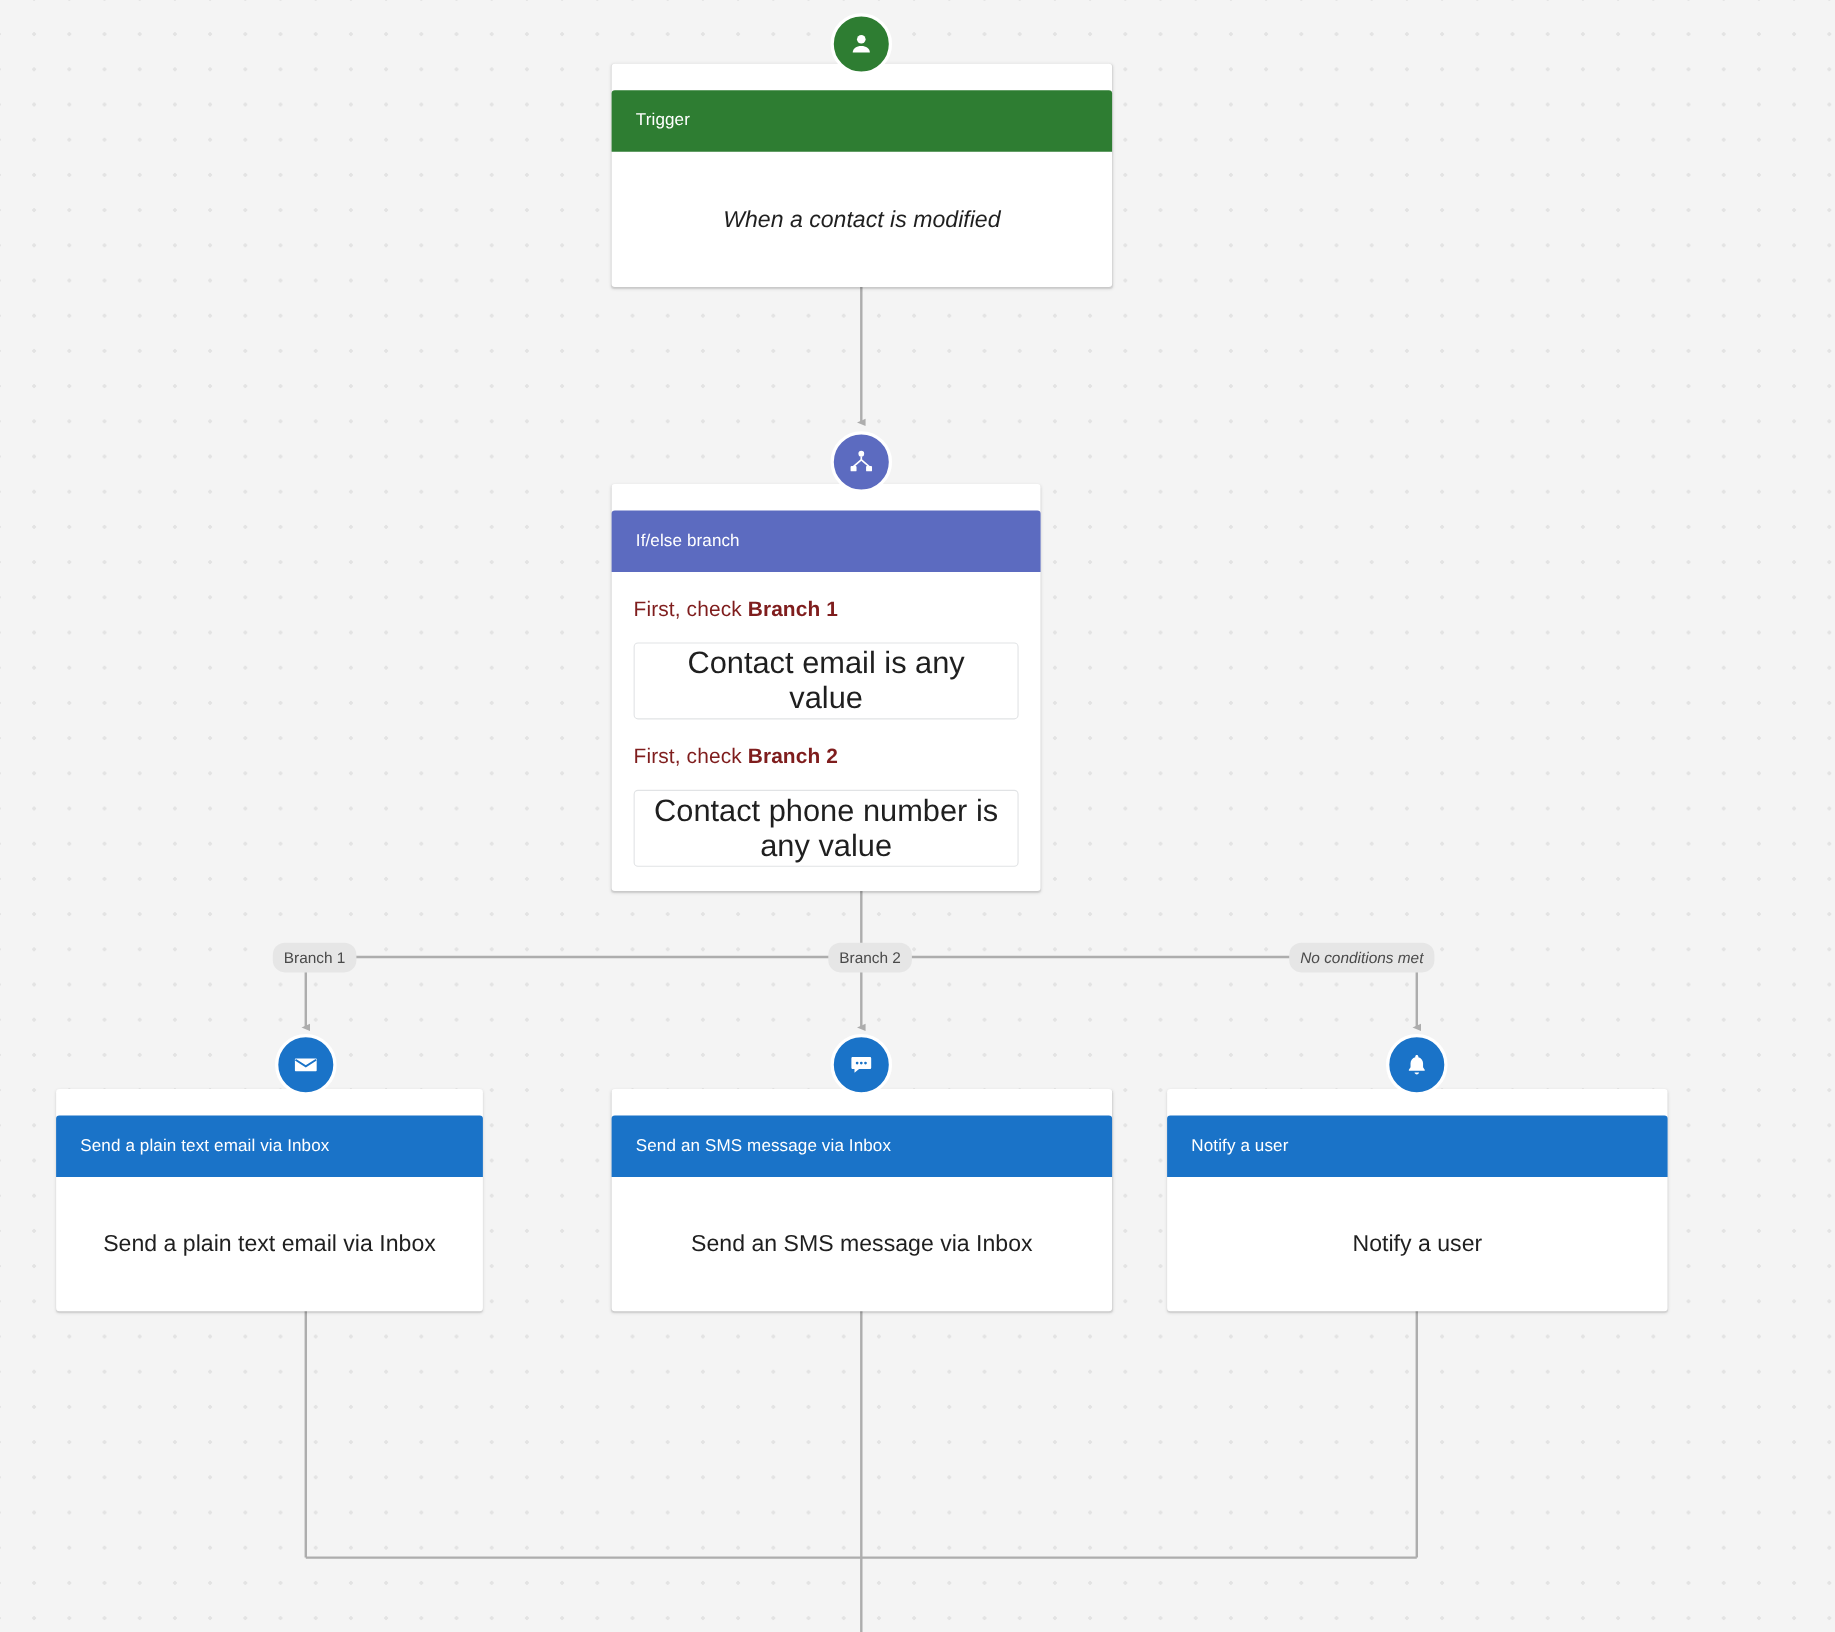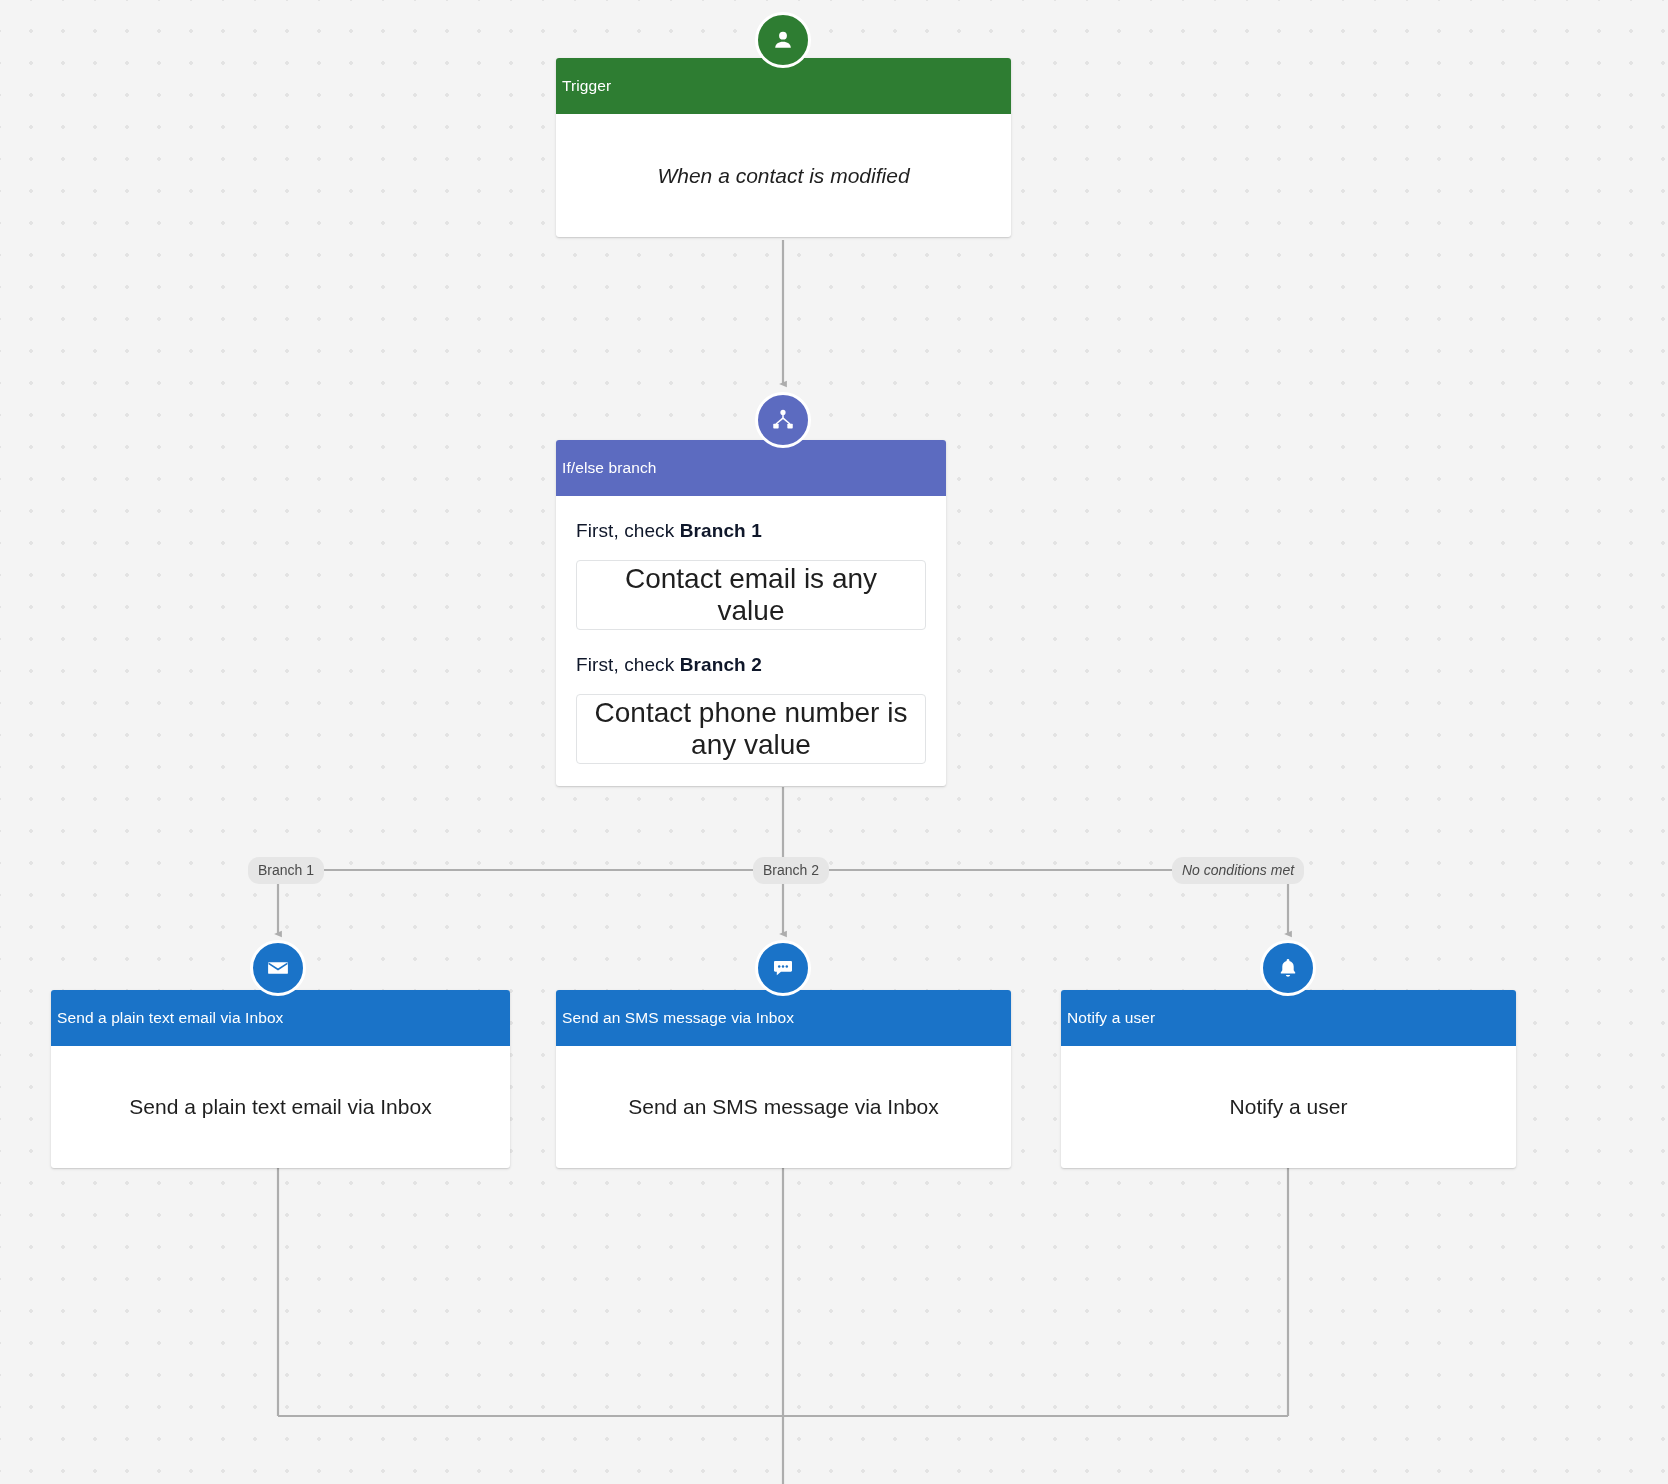--- a/index.html
+++ b/index.html
@@ -42,27 +42,28 @@
     z-index: 3;
     background: #ffffff;
     border-radius: 3px;
     box-shadow: 0 1px 3px rgba(0,0,0,0.13), 0 1px 1px rgba(0,0,0,0.07);
   }
 
   .node-header {
     height: 56px;
     display: flex;
     align-items: center;
-    padding: 0 6px;
+    padding: 0 22px;
     color: #ffffff;
     font-size: 15.5px;
     letter-spacing: 0.1px;
     border-radius: 3px 3px 0 0;
     overflow: hidden;
     white-space: nowrap;
+    margin-top: 24px;
   }
 
   .node-body {
     display: flex;
     align-items: center;
     justify-content: center;
     text-align: center;
     color: #1f1f1f;
     font-size: 21px;
     padding: 20px 18px;
@@ -92,21 +93,21 @@
 
   
   .branch-body {
     padding: 24px 20px 22px 20px;
     display: flex;
     flex-direction: column;
     gap: 0;
   }
   .branch-label {
     font-size: 19px;
-    color: #0f172a;
+    color: #7f1d1d;
     margin-bottom: 18px;
     letter-spacing: 0.1px;
   }
   .branch-label b { font-weight: 700; }
   .branch-label.second { margin-top: 24px; }
 
   .condition-box {
     border: 1px solid #e1e3e5;
     border-radius: 4px;
     background: #ffffff;
@@ -208,21 +209,21 @@
   <div class="edge-pill" style="left:753px; top:857px;">Branch 2</div>
   <div class="edge-pill" style="left:1172px; top:857px;font-style:italic;">No conditions met</div>
 
   <div class="badge badge-action" style="left:250px; top:940px;">
     <svg width="24" height="24" viewBox="0 0 24 24" fill="#ffffff">
       <path d="M3 6.2h18c0.5 0 0.9 0.4 0.9 0.9v9.8c0 0.5-0.4 0.9-0.9 0.9H3c-0.5 0-0.9-0.4-0.9-0.9V7.1c0-0.5 0.4-0.9 0.9-0.9z"></path>
       <path d="M2.6 7.4 12 13.4l9.4-6" stroke="#1a73c8" stroke-width="1.7" fill="none"></path>
     </svg>
   </div>
 
-  <div class="node" style="left:51px; top:990px; width:459px;">
+  <div class="node" style="left:51px; top:990px; width:388px;">
     <div class="node-header hdr-action">Send a plain text email via Inbox</div>
     <div class="node-body" style="height:122px;">Send a plain text email via Inbox</div>
   </div>
 
   <div class="badge badge-action" style="left:755px; top:940px;">
     <svg width="24" height="24" viewBox="0 0 24 24" fill="#ffffff">
       <path d="M4.2 5h15.6c0.7 0 1.2 0.5 1.2 1.2v8.4c0 0.7-0.5 1.2-1.2 1.2H10l-4.2 3.4v-3.4H4.2c-0.7 0-1.2-0.5-1.2-1.2V6.2C3 5.5 3.5 5 4.2 5z"></path>
       <circle cx="8.2" cy="10.4" r="1.25" fill="#1a73c8"></circle>
       <circle cx="12" cy="10.4" r="1.25" fill="#1a73c8"></circle>
       <circle cx="15.8" cy="10.4" r="1.25" fill="#1a73c8"></circle>

